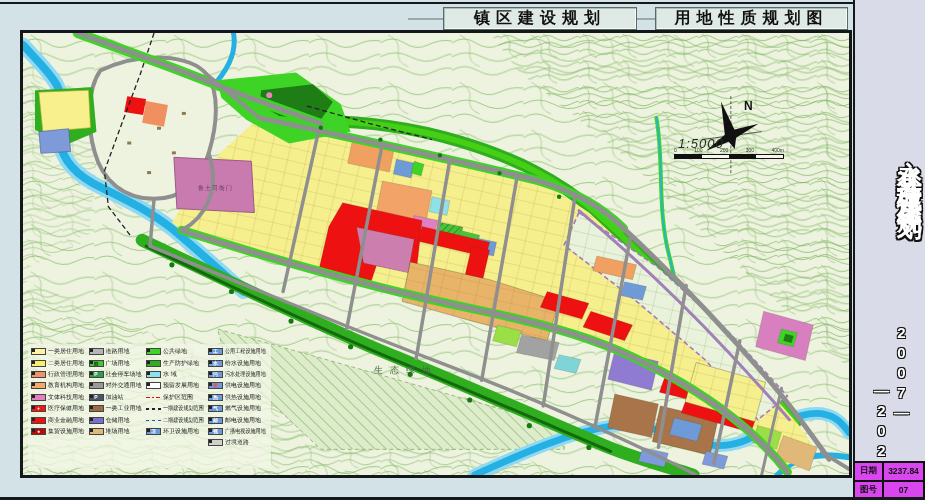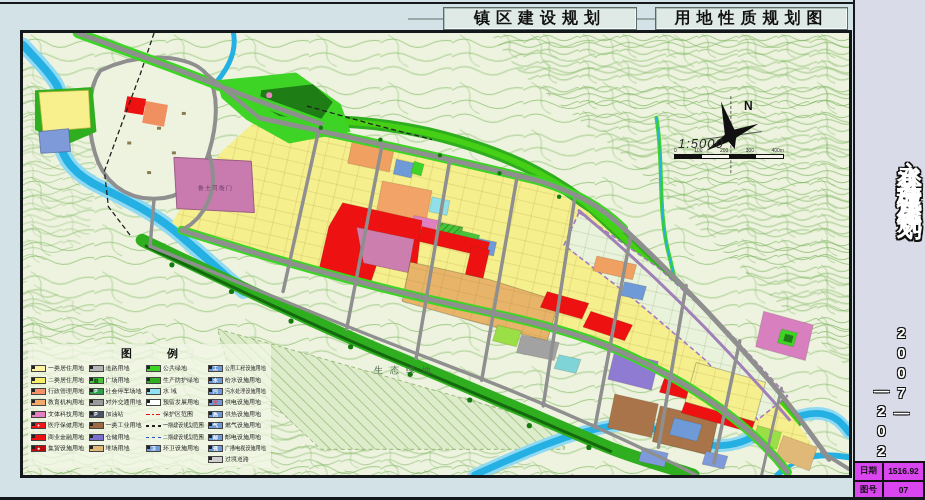--- a/index.html
+++ b/index.html
@@ -304,21 +304,20 @@
       </div>
     <div class="scalebar">
       <span></span>
         <span></span>
         <span></span>
         <span></span>
     </div>
   </div>
 
   <div class="legend">
-    <div class="legend-title">图 例</div>
     <div class="legend-cols" id="legend-cols">
         <div class="leg-col">
           <div class="leg-row">
             <span class="leg-swatch" style="background: rgb(253, 243, 160);">
               <i class="notch"></i>
             </span>
             <span class="leg-label">一类居住用地</span>
           </div>
           <div class="leg-row">
             <span class="leg-swatch" style="background: rgb(249, 238, 106);">
@@ -537,20 +536,20 @@
   </div>
 
   <div class="sidebar">
     <div class="sidebar-title">永登县连城镇总体规划</div>
     <div class="sidebar-years years-start">2007—</div>
     <div class="sidebar-years years-end">—2020</div>
   </div>
 
   <div class="info-table">
     <div class="info-cell">日期</div>
-    <div class="info-cell">1516.92</div>
+    <div class="info-cell">3237.84</div>
     <div class="info-cell">图号</div>
     <div class="info-cell">07</div>
   </div>
 
   <div class="bottom-rule"></div>
 
 </div>
 
 </body></html>

